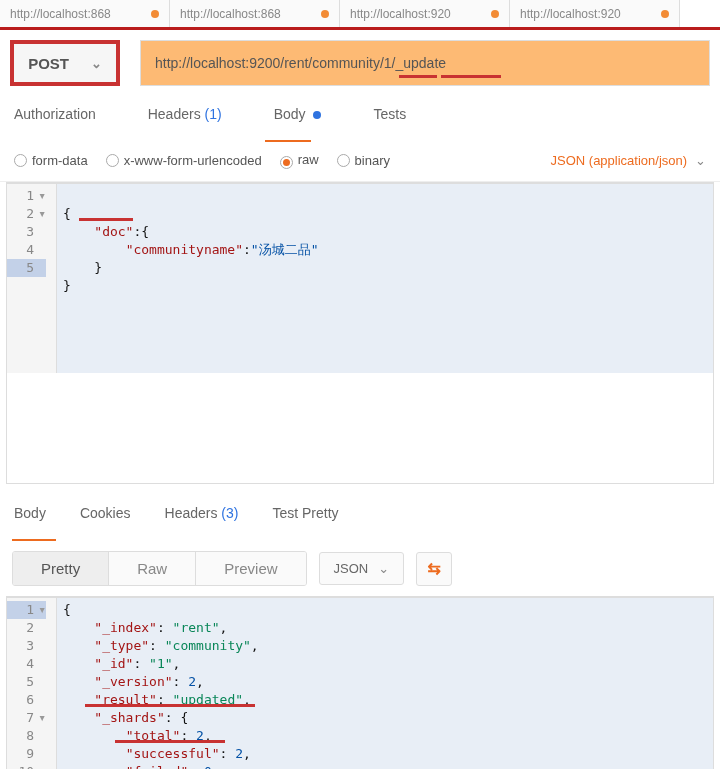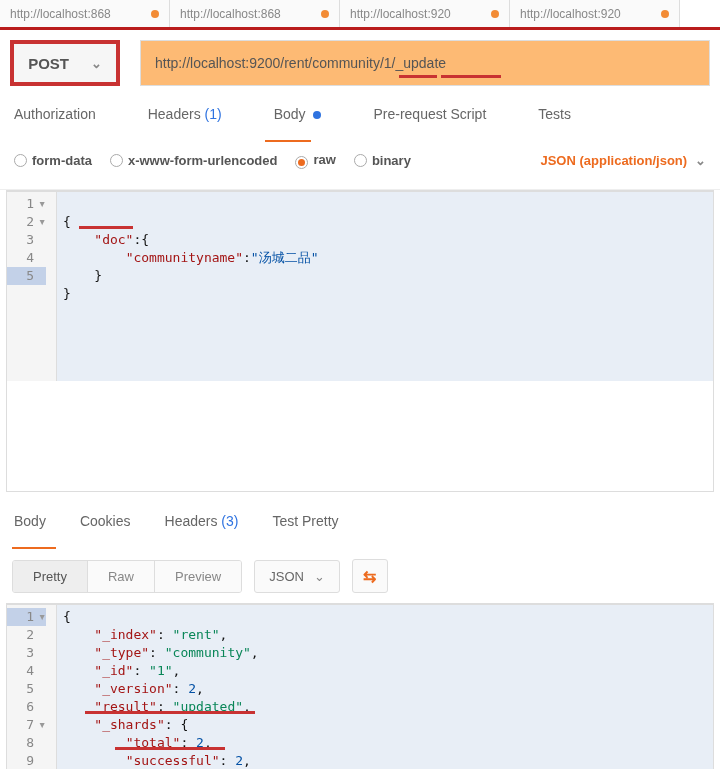--- a/index.html
+++ b/index.html
@@ -12,21 +12,21 @@
   .chevron { font-size: 13px; color: #888; }
   .url-box { flex: 1; display: flex; align-items: center; padding: 16px 14px; margin-left: 20px; height: 46px; border: 1px solid #ddd; background: #fdba74; color: #555; position: relative; }
   .url-box input { border: none; background: transparent; width: 100%; font-size: 14px; color: #555; outline: none; }
   .annot { position: absolute; height: 3px; background: #c83232; }
   .req-tabs { display: flex; gap: 52px; padding: 20px 14px 10px 14px; color: #666; font-size: 14px; }
   .req-tab { cursor: pointer; padding-bottom: 10px; }
   .req-tab.active { font-weight: 500; }
   .blue-bullet { display: inline-block; width: 8px; height: 8px; border-radius: 50%; background: #2f73e0; margin-left: 4px; vertical-align: middle; }
   .blue-num { color: #2f73e0; }
   .hr-accent { height: 2px; background: #ed6b1f; width: 46px; margin-left: 265px; margin-top: -2px; }
-  .body-opts { display: flex; align-items: center; gap: 18px; padding: 10px 14px 20px 14px; font-size: 13px; color: #555; border-bottom: 1px solid #eee; font-weight: bold; }
+  .body-opts { display: flex; align-items: center; gap: 18px; padding: 10px 14px 12px 14px; font-size: 13px; color: #555; border-bottom: 1px solid #eee; }
   .radio { width: 13px; height: 13px; border: 1px solid #aaa; border-radius: 50%; display: inline-flex; align-items: center; justify-content: center; margin-right: 5px; vertical-align: -2px; }
   .radio.sel::after { content: ""; width: 7px; height: 7px; border-radius: 50%; background: #ed6b1f; }
   .body-opts .ct { color: #ed6b1f; margin-left: auto; display: flex; align-items: center; gap: 8px; cursor: pointer; }
   .opt { cursor: pointer; }
   .editor { display: flex; background: #e8eef6; font-family: Menlo, Consolas, monospace; font-size: 13px; border-top: 1px solid #ddd; position: relative; }
   .gutter { width: 50px; text-align: right; padding: 3px 10px 3px 0; color: #888; background: #f5f5f5; border-right: 1px solid #ddd; line-height: 18px; }
   .code { flex: 1; padding: 3px 6px; line-height: 18px; white-space: pre; color: #111; position: relative; }
   .fold { color: #999; margin-left: 4px; }
   .line-sel { background: #c3d1e8; }
   .k-red { color: #a31515; }
@@ -34,21 +34,21 @@
   .k-green { color: #098658; }
   .editor-wrap { border: 1px solid #ddd; margin: 0 6px 6px 6px; min-height: 190px; background: #fff; }
   .editor-wrap .editor { min-height: 190px; }
   .spacer-white { height: 110px; background: #fff; }
   .resp-tabs { display: flex; gap: 34px; padding: 14px 14px 10px 14px; color: #666; font-size: 14px; border-top: 1px solid transparent; }
   .resp-tab { cursor: pointer; padding-bottom: 10px; }
   .resp-tab.active { font-weight: 500; }
   .hr-accent2 { height: 2px; background: #ed6b1f; width: 44px; margin-left: 12px; margin-top: -2px; }
   .resp-tools { display: flex; align-items: center; gap: 12px; padding: 10px 12px; }
   .seg { display: flex; border: 1px solid #ddd; border-radius: 3px; overflow: hidden; }
-  .seg-btn { padding: 8px 20px; font-size: 13px; color: #888; background: #fafafa; cursor: pointer; border-right: 1px solid #ddd; }
+  .seg-btn { padding: 8px 28px; font-size: 15px; color: #888; background: #fafafa; cursor: pointer; border-right: 1px solid #ddd; }
   .seg-btn:last-child { border-right: none; }
   .seg-btn.active { background: #eee; color: #555; }
   .lang-sel { display: flex; align-items: center; gap: 10px; border: 1px solid #ddd; border-radius: 3px; padding: 8px 14px; background: #fafafa; color: #666; cursor: pointer; }
   .wrap-btn { display: flex; align-items: center; justify-content: center; width: 36px; height: 34px; border: 1px solid #ddd; border-radius: 3px; background: #fafafa; color: #ed6b1f; font-weight: bold; font-size: 16px; cursor: pointer; }
   .resp-editor { margin: 0 6px 6px 6px; border: 1px solid #ddd; }
   .annot-resp { position: absolute; height: 3px; background: #c83232; }
 </style>
 </head>
 <body>
 
@@ -80,21 +80,20 @@
     <input value="http://localhost:9200/rent/community/1/_update" style="">
     <div class="annot" style="left:258px; width:38px; top:34px;"></div>
     <div class="annot" style="left:300px; width:60px; top:34px;"></div>
   </div>
 </div>
 
 <div class="req-tabs">
   <div class="req-tab">Authorization</div>
   <div class="req-tab"><span>Headers</span> <span class="blue-num">(1)</span></div>
   <div class="req-tab active"><span>Body</span> <span class="blue-bullet"></span></div>
-  <div class="req-tab">Pre-request Script</div>
   <div class="req-tab">Tests</div>
 </div>
 <div class="hr-accent"></div>
 
 <div class="body-opts">
   <span class="opt"><span class="radio"></span><span>form-data</span></span>
   <span class="opt"><span class="radio"></span><span>x-www-form-urlencoded</span></span>
   <span class="opt"><span class="radio sel"></span><span>raw</span></span>
   <span class="opt"><span class="radio"></span><span>binary</span></span>
   <span class="ct">

